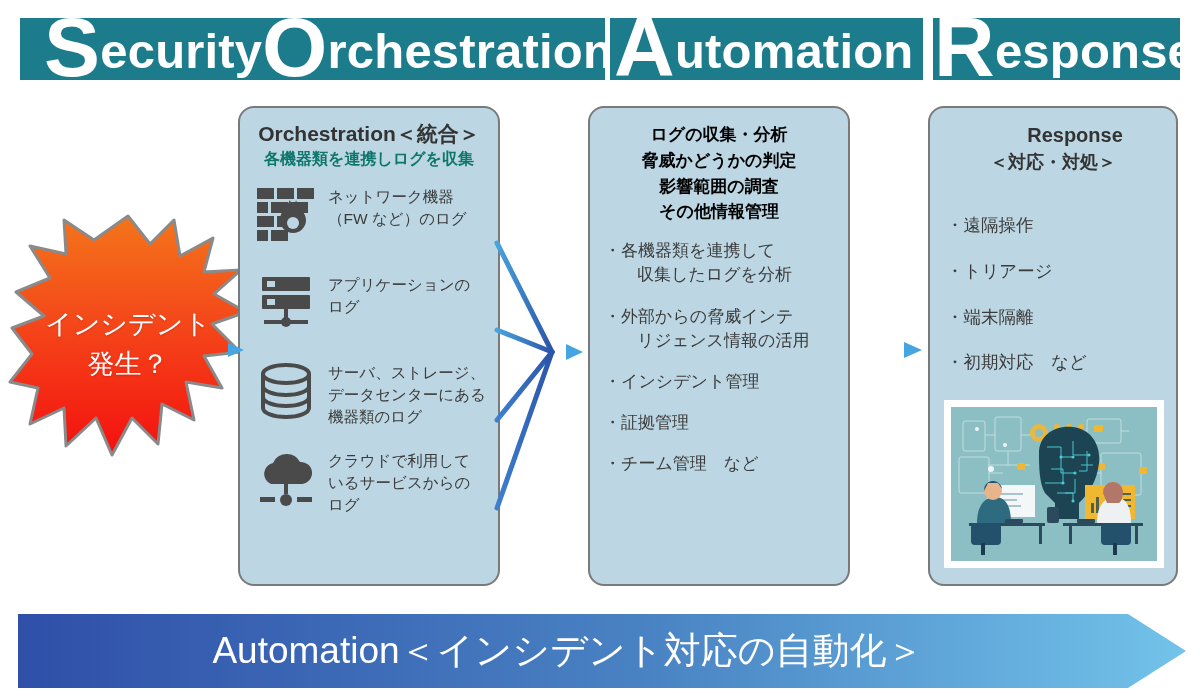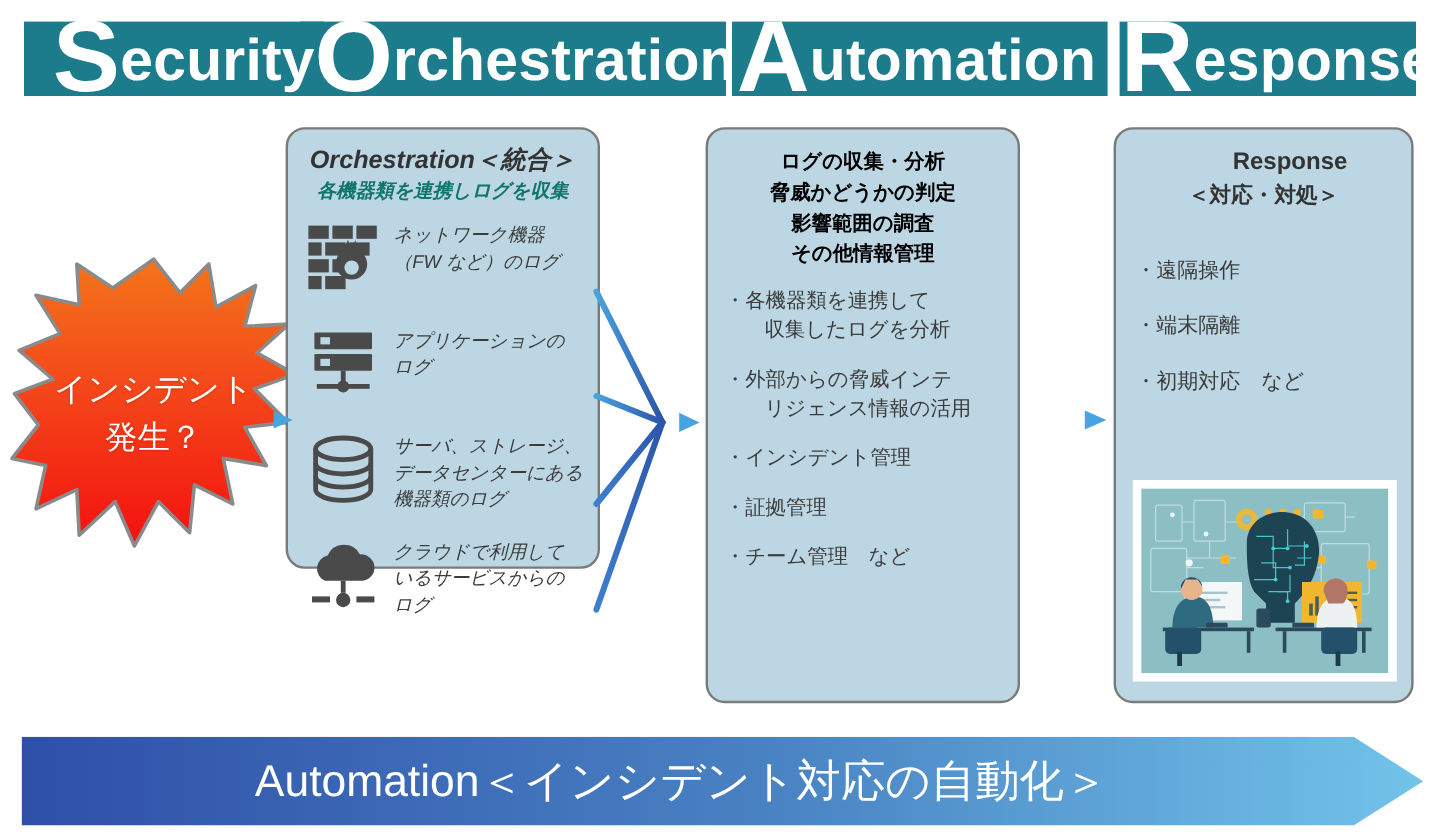--- a/index.html
+++ b/index.html
@@ -54,21 +54,21 @@
   }
 
   
   .panel{
     position:absolute;
     background:#bcd7e3;
     border:2px solid #7a7a7a;
     border-radius:16px;
     box-sizing:border-box;
   }
-  #panel-orch{left:238px;top:106px;width:262px;height:368px;font-style:italic;}
+  #panel-orch{left:238px;top:106px;width:262px;height:480px;}
   #panel-ops{left:588px;top:106px;width:262px;height:480px;}
   #panel-resp{left:928px;top:106px;width:250px;height:480px;}
 
   .panel-title{
     text-align:center;color:#333333;font-weight:700;
     line-height:1.3;
   }
   #orch-title{font-size:21px;margin:12px 0 0 0;}
   #orch-sub{font-size:16px;font-weight:700;margin:2px 0 0 0;text-align:center;color:#0f766e;}
 
@@ -252,20 +252,21 @@
     <div class="ops-item">・証拠管理</div>
     <div class="ops-item">・チーム管理　など</div>
   </div>
 </div>
 
 <div class="panel" id="panel-resp">
   <div class="panel-title" id="resp-title">Response</div>
   <div id="resp-sub">＜対応・対処＞</div>
   <div id="resp-list">
     <div class="resp-item">・遠隔操作</div>
+    <div class="resp-item">・トリアージ</div>
     <div class="resp-item">・端末隔離</div>
     <div class="resp-item">・初期対応　など</div>
   </div>
 
   <div id="resp-illus">
     <svg viewBox="0 0 206 154" preserveAspectRatio="none">
       <rect width="206" height="154" fill="#8cbfc4"></rect>
 
       <g stroke="#cfe4e6" stroke-width="1" fill="none" opacity=".8">
         <rect x="12" y="14" width="22" height="30" rx="2"></rect>

